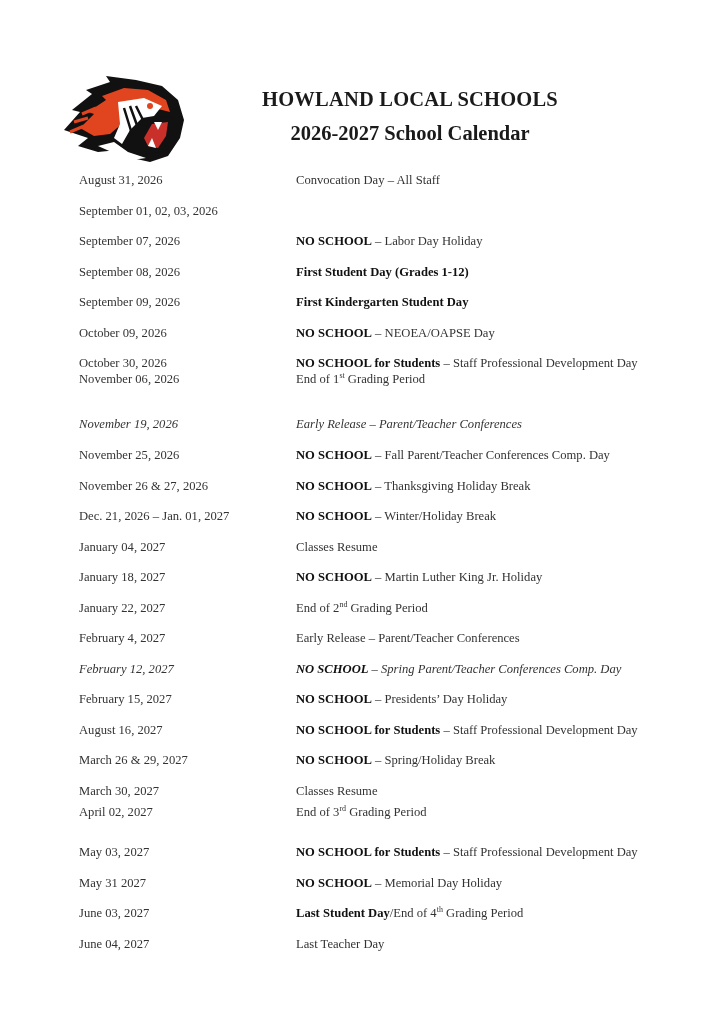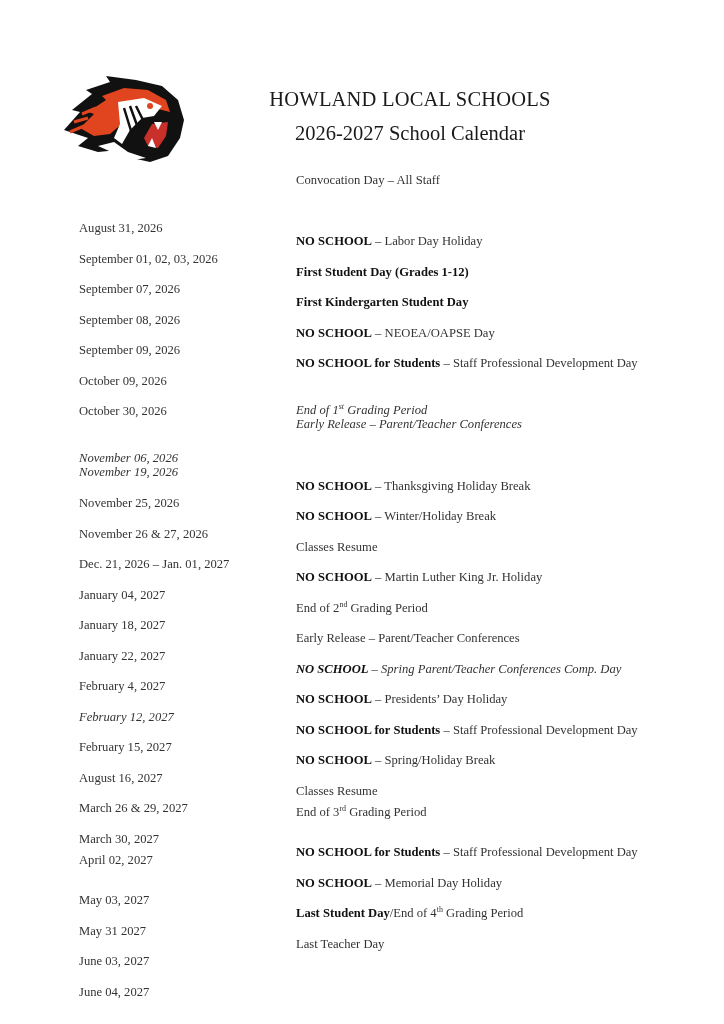--- a/index.html
+++ b/index.html
@@ -6,30 +6,30 @@
     body {
       width: 724px; height: 1024px; position: relative; overflow: hidden;
       font-family: "Liberation Serif", "DejaVu Serif", serif;
       color: #2a2a2a;
     }
     .logo {
       position: absolute; left: 58px; top: 72px; width: 132px; height: 92px;
     }
     .title {
       position: absolute; left: 240px; width: 340px; text-align: center;
-      font-weight: normal; color: #1a1a1a;
+      font-weight: bold; color: #1a1a1a;
     }
     .title.line1 { top: 88px; font-size: 20.5px; letter-spacing: 0.2px; }
     .title.line2 { top: 122px; font-size: 20.5px; }
     .rows { position: absolute; left: 0; top: 170px; width: 724px; }
     .row {
       position: absolute; left: 0; width: 724px; height: 20px;
       font-size: 12.6px; line-height: 20px; white-space: nowrap;
     }
-    .row .date { position: absolute; left: 79px; color: #333; margin-top: 48px; }
+    .row .date { position: absolute; left: 79px; color: #333; }
     .row .event { position: absolute; left: 296px; color: #333; }
     .row .event b { color: #111; font-weight: bold; }
     sup { font-size: 8px; line-height: 0; vertical-align: 5px; }
   </style>
 </head>
 <body>
 
 <div class="logo">
   <svg viewBox="0 0 132 92" width="132" height="92">
     <path d="M6 58 L22 40 L14 38 L34 22 L28 18 L52 10 L48 4 L78 8 L104 14 L120 28 L126 48 L122 66 L110 84 L92 90 L74 86 L60 78 L40 80 L20 74 L30 66 Z" fill="#111"></path>
@@ -69,30 +69,31 @@
       <span class="event"><b>First Kindergarten Student Day</b></span>
     </div>
     <div class="row" style="top: 152.75px;">
       <span class="date">October 09, 2026</span>
       <span class="event"><b>NO SCHOOL</b><span> – NEOEA/OAPSE Day</span></span>
     </div>
     <div class="row" style="top: 183.3px; font-family: Liberation Serif, serif;">
       <span class="date">October 30, 2026</span>
       <span class="event"><b>NO SCHOOL for Students</b><span> – Staff Professional Development Day</span></span>
     </div>
-    <div class="row" style="top: 230px; font-style: italic;">
+    <div class="row" style="top: 199px;">
       <span class="date">November 06, 2026</span>
       <span class="event"><span>End of 1</span><sup>st</sup><span> Grading Period</span></span>
     </div>
     <div class="row" style="top: 244.4px; font-style: italic;">
       <span class="date">November 19, 2026</span>
       <span class="event"><span>Early Release – Parent/Teacher Conferences</span></span>
     </div>
     <div class="row" style="top: 274.95px;">
       <span class="date">November 25, 2026</span>
+      <span class="event"><b>NO SCHOOL</b><span> – Fall Parent/Teacher Conferences Comp. Day</span></span>
     </div>
     <div class="row" style="top: 305.5px;">
       <span class="date">November 26 &amp; 27, 2026</span>
       <span class="event"><b>NO SCHOOL</b><span> – Thanksgiving Holiday Break</span></span>
     </div>
     <div class="row" style="top: 336.05px;">
       <span class="date">Dec. 21, 2026 – Jan. 01, 2027</span>
       <span class="event"><b>NO SCHOOL</b><span> – Winter/Holiday Break</span></span>
     </div>
     <div class="row" style="top: 366.6px;">

